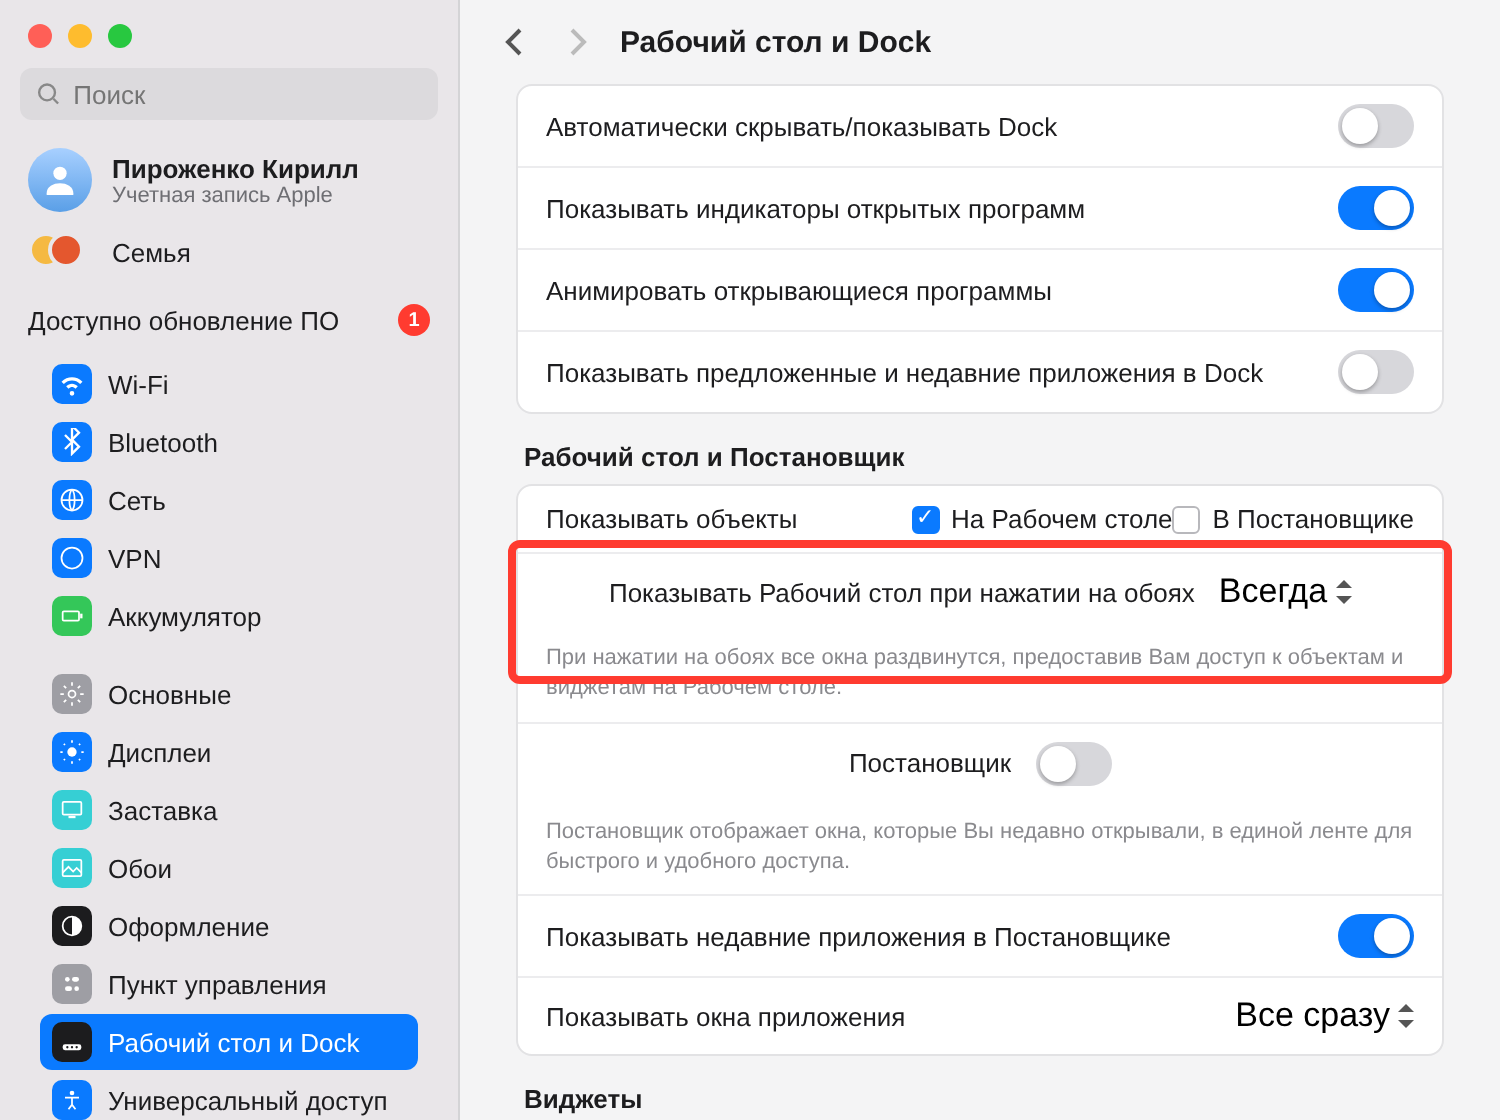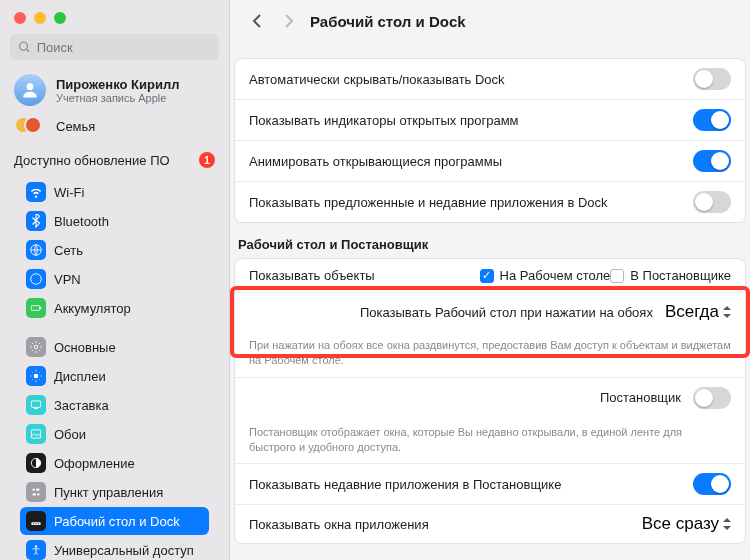--- a/index.html
+++ b/index.html
@@ -33,27 +33,27 @@
   .si-icon { width: 20px; height: 20px; border-radius: 5px; display: flex; align-items: center; justify-content: center; flex-shrink: 0; }
   .si-icon svg { width: 14px; height: 14px; fill: white; }
   .side-item span.label { font-size: 13px; }
 
   
   .main { flex: 1; height: 560px; background: #f4f4f5; display: flex; flex-direction: column; }
   .topbar { display: flex; align-items: center; gap: 10px; padding: 10px 16px; }
   .nav-btn { width: 22px; height: 22px; display:flex; align-items:center; justify-content:center; color:#888; }
   .nav-btn.enabled { color: #333; }
   .title { font-weight: 700; font-size: 15px; }
-  .content { flex: 1; overflow-y: auto; padding: 0 4px 16px; margin-top: 16px; }
+  .content { flex: 1; overflow-y: auto; padding: 0 28px 16px; }
   .card { background: #ffffff; border: 1px solid #e2e2e4; border-radius: 8px; overflow: hidden; margin-bottom: 14px; }
   .row { display: flex; align-items: center; justify-content: space-between; padding: 9px 14px; gap: 12px; }
   .row + .row { border-top: 1px solid #ececee; }
   .row-label { font-size: 13px; }
   .row-with-sub { flex-direction: column; align-items:flex-start; }
-  .row-top { display:flex; align-items:center; justify-content:flex-end; width:100%; gap:12px;}
+  .row-top { display:flex; align-items:center; justify-content:center; width:100%; gap:12px;}
   .sub { font-size: 11px; color: #8a8a8e; margin-top: 4px; line-height: 1.35; }
   .sec-title { font-weight: 700; font-size: 13px; margin: 0 4px 6px; }
 
   .toggle { width: 38px; height: 22px; border-radius: 11px; position: relative; flex-shrink: 0; }
   .toggle .knob { position: absolute; top: 2px; width: 18px; height: 18px; border-radius: 50%; background: white; box-shadow: 0 1px 2px rgba(0,0,0,.3); }
   .toggle.on { background: #0a7aff; }
   .toggle.on .knob { right: 2px; }
   .toggle.off { background: #d7d7db; }
   .toggle.off .knob { left: 2px; }
 

